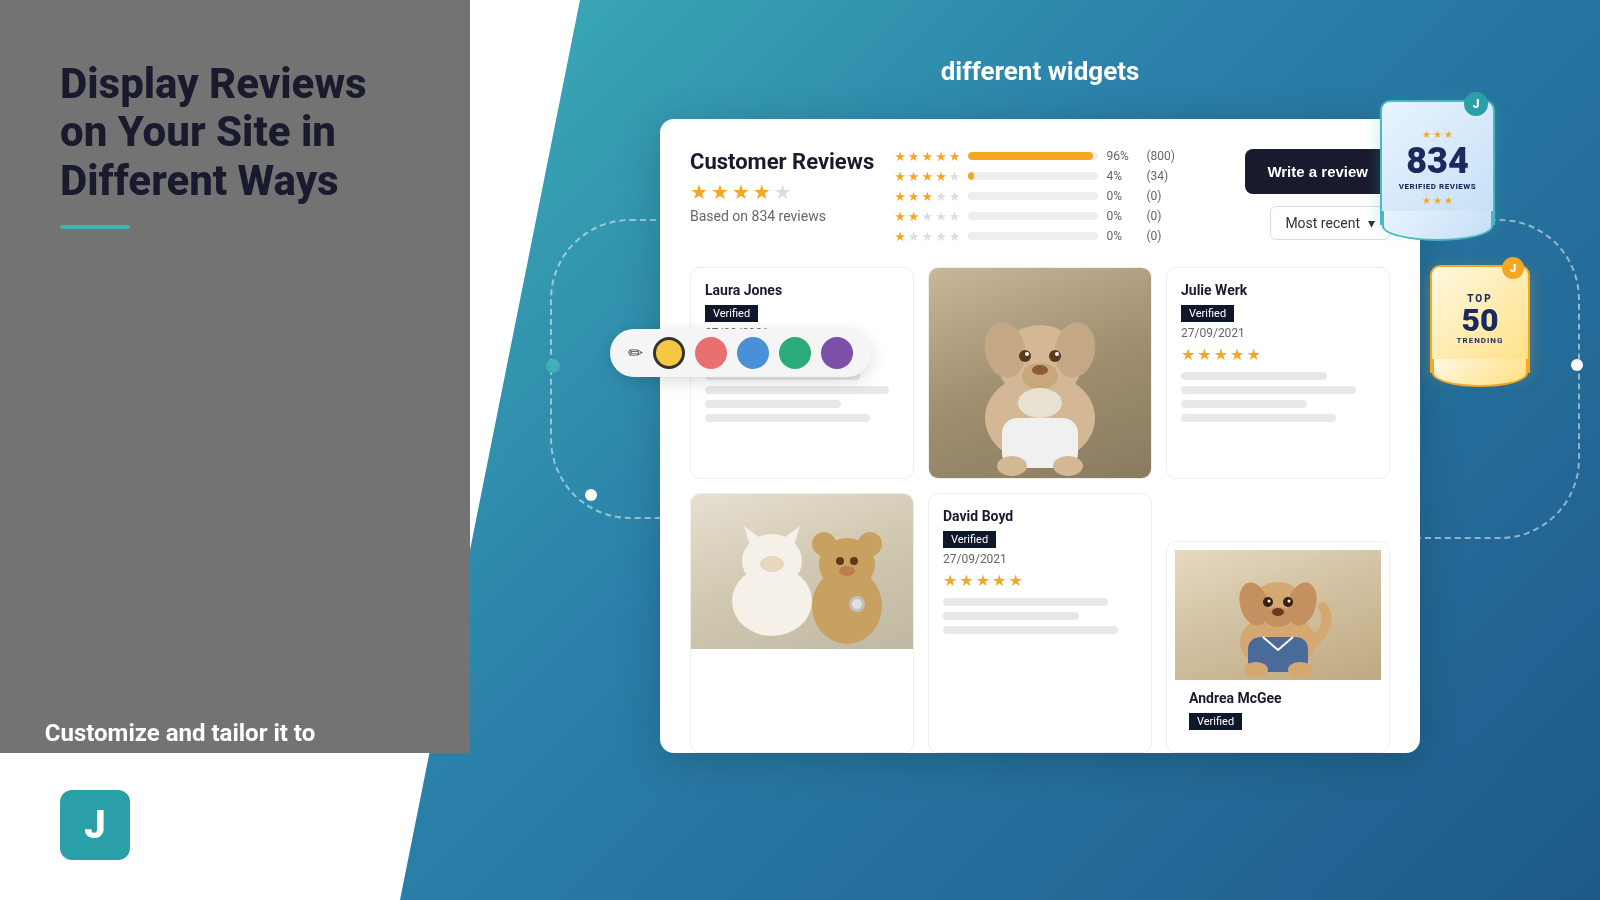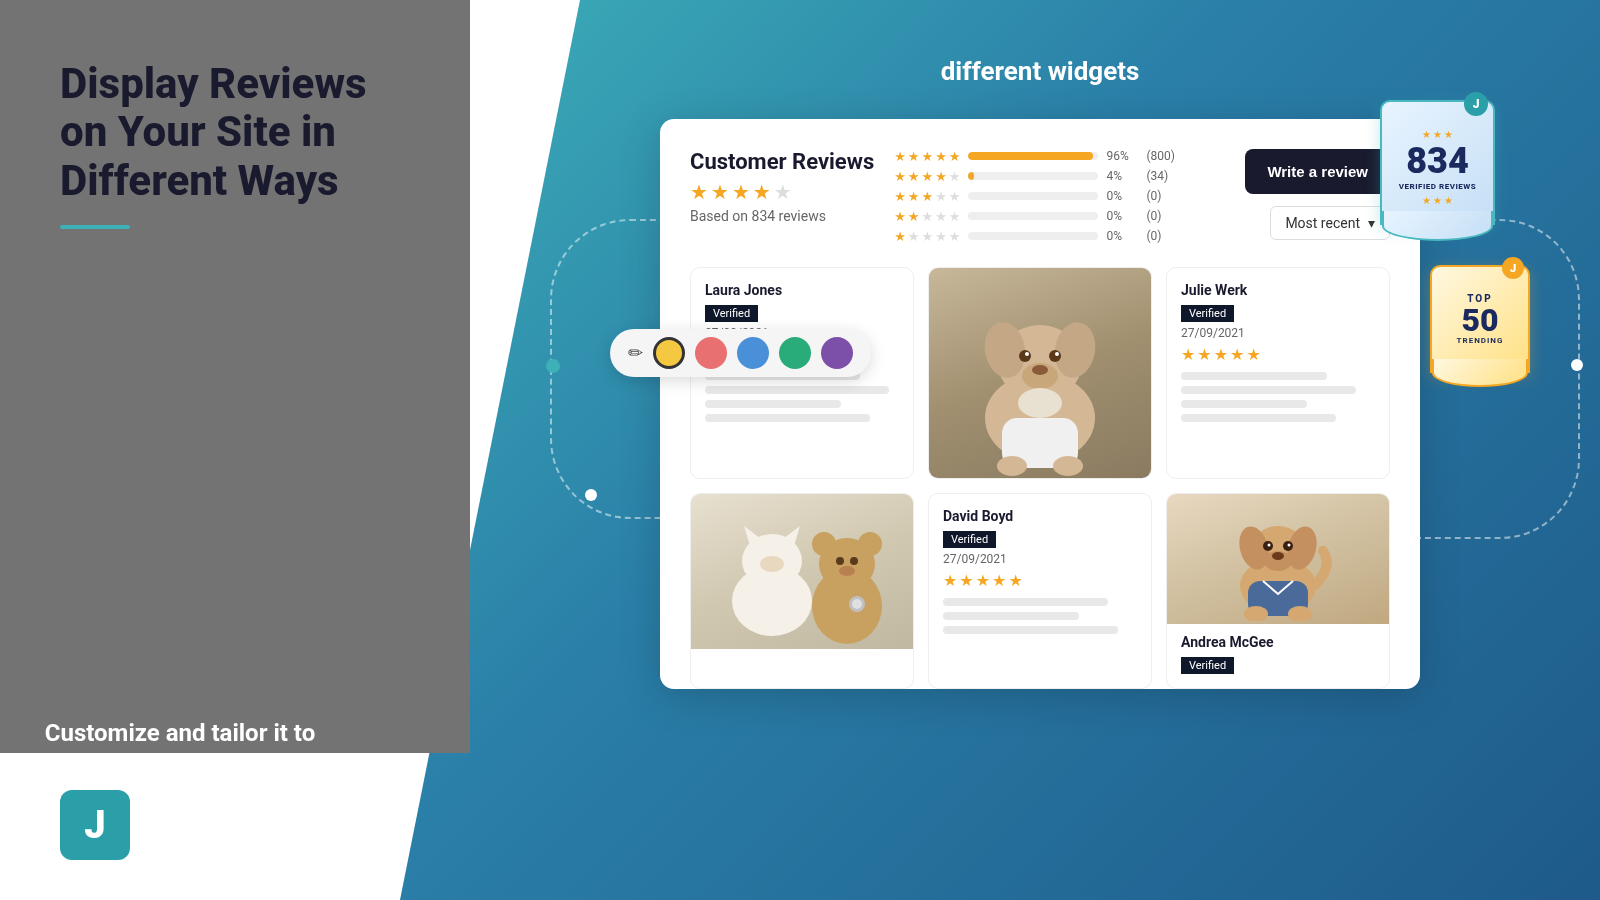--- a/index.html
+++ b/index.html
@@ -602,21 +602,21 @@
                 <span class="r-star">★</span>
                 <span class="r-star">★</span>
                 <span class="r-star">★</span>
                 <span class="r-star">★</span>
             </div>
             <div class="text-line" style="width:85%"></div>
             <div class="text-line" style="width:70%"></div>
             <div class="text-line" style="width:90%"></div>
           </div>
 
-          <div class="review-card" style="padding:0; overflow:hidden;">
+          <div class="review-card" style="padding:8px; overflow:hidden;margin-top:48px;">
             <div class="photo-placeholder" style="height:130px; background:linear-gradient(160deg,#e8d8c0,#d0c0a0,#c0a880);">
               <svg width="180" height="125" viewBox="0 0 180 125">
 
                 <ellipse cx="90" cy="90" rx="38" ry="28" fill="#d4a870"></ellipse>
 
                 <ellipse cx="90" cy="55" rx="28" ry="25" fill="#d4a870"></ellipse>
 
                 <ellipse cx="66" cy="52" rx="14" ry="22" fill="#c49060" transform="rotate(-15 66 52)"></ellipse>
                 <ellipse cx="114" cy="52" rx="14" ry="22" fill="#c49060" transform="rotate(15 114 52)"></ellipse>
 

